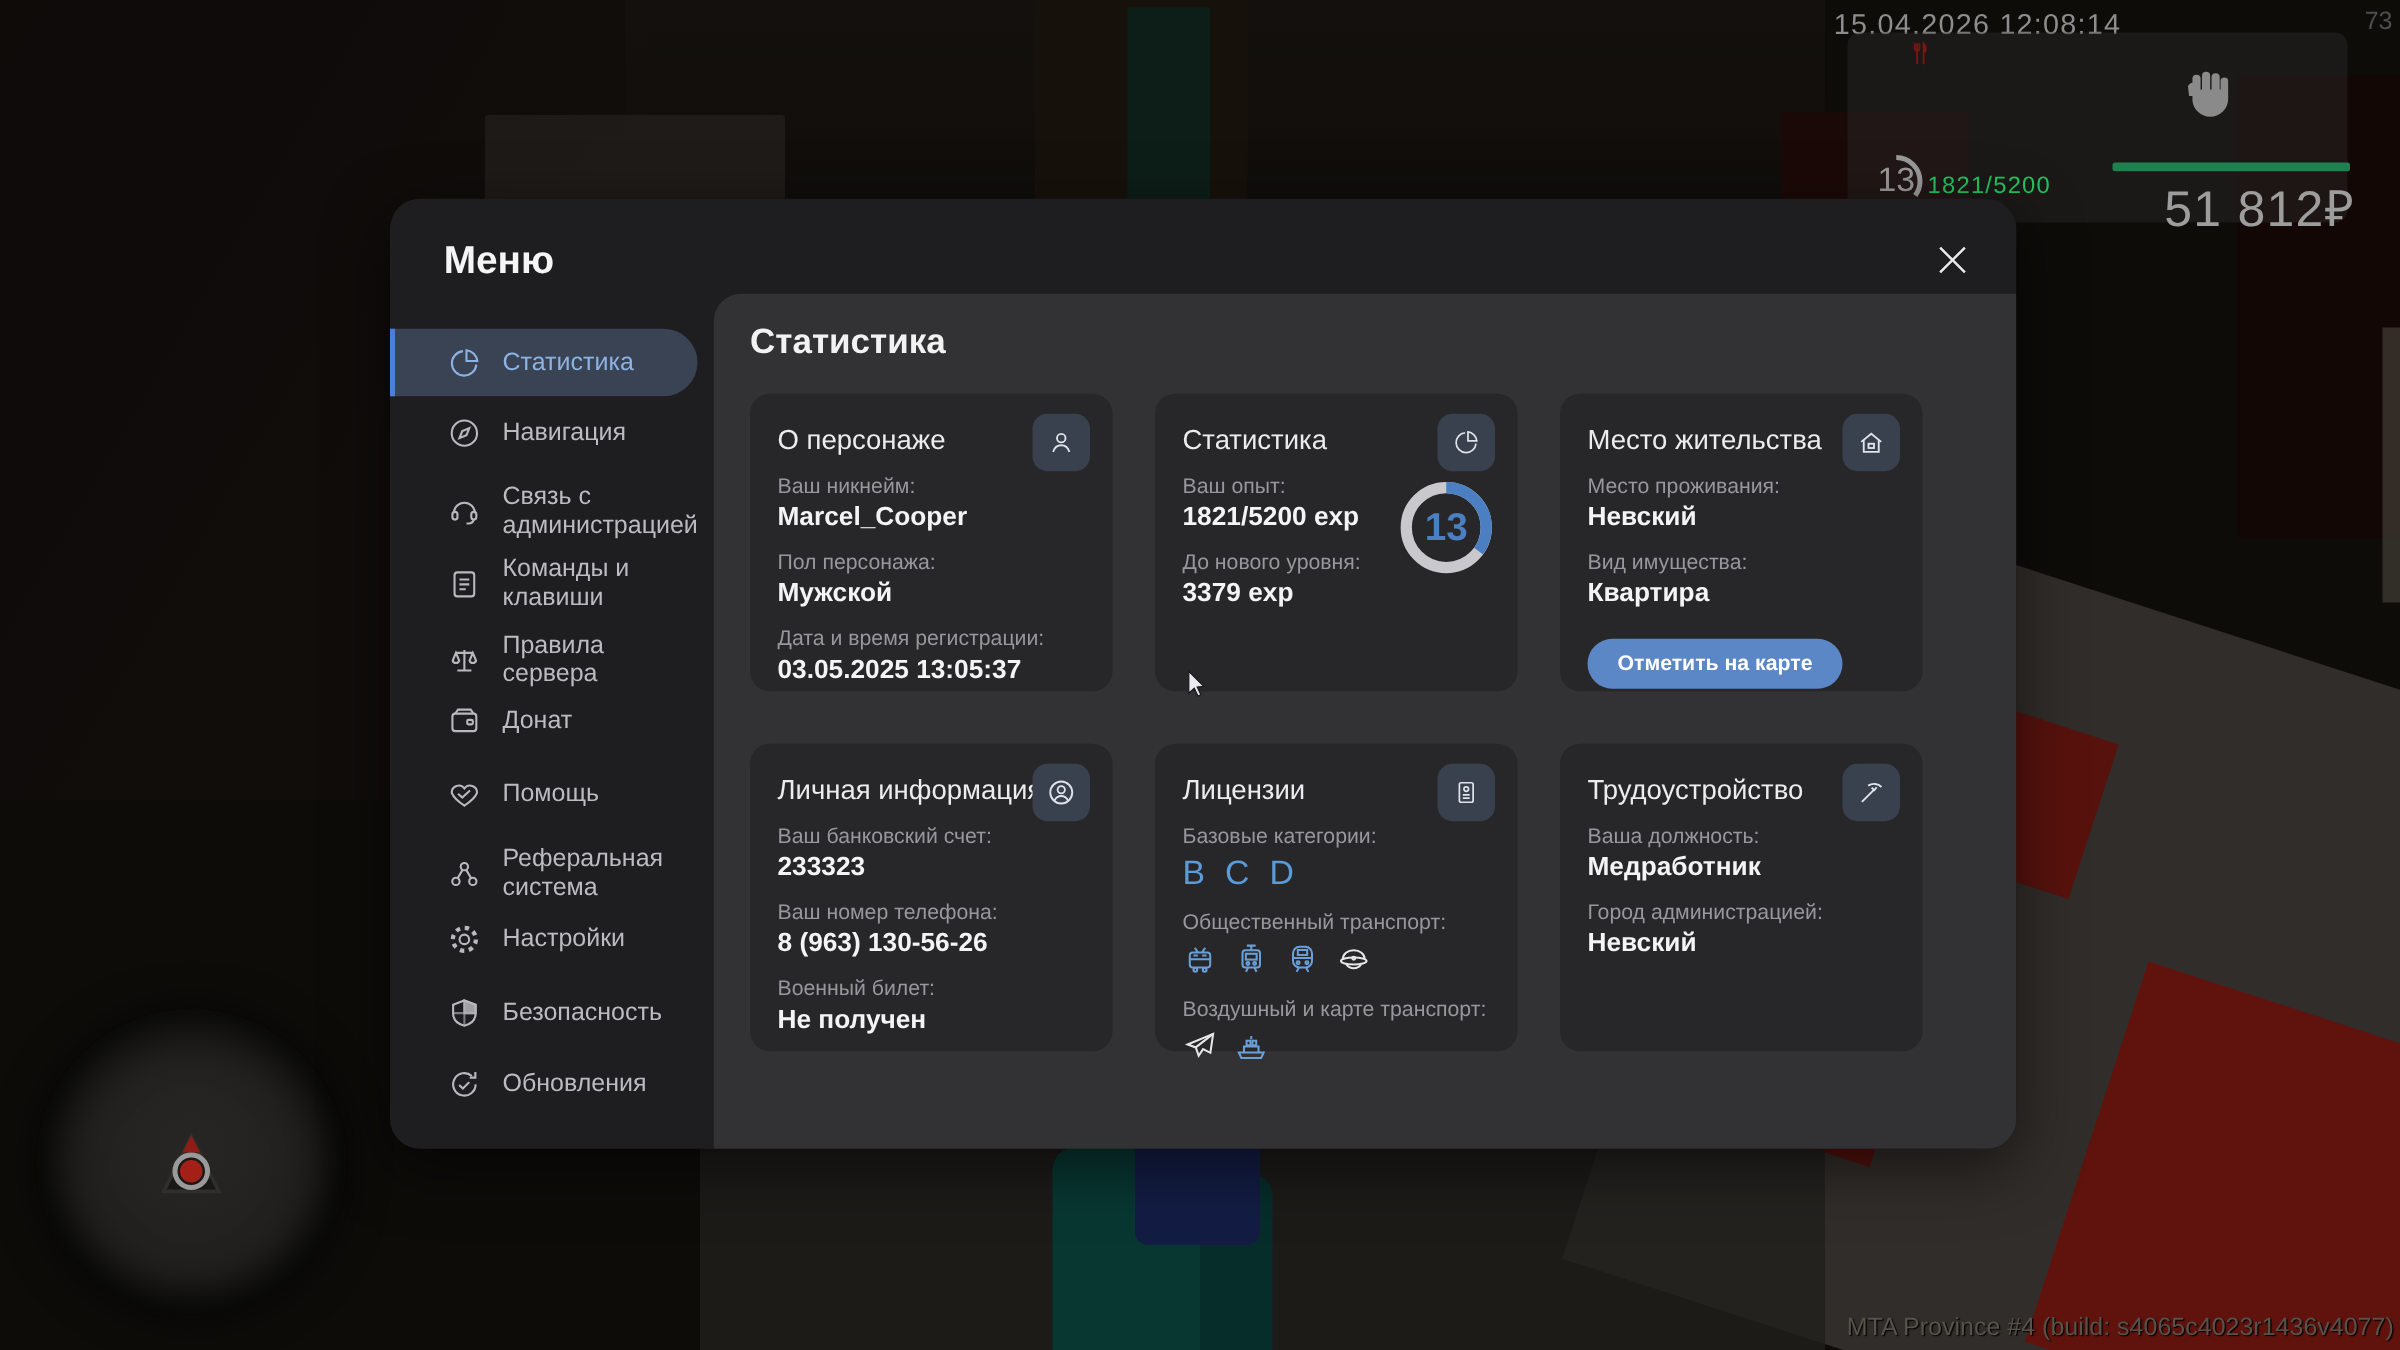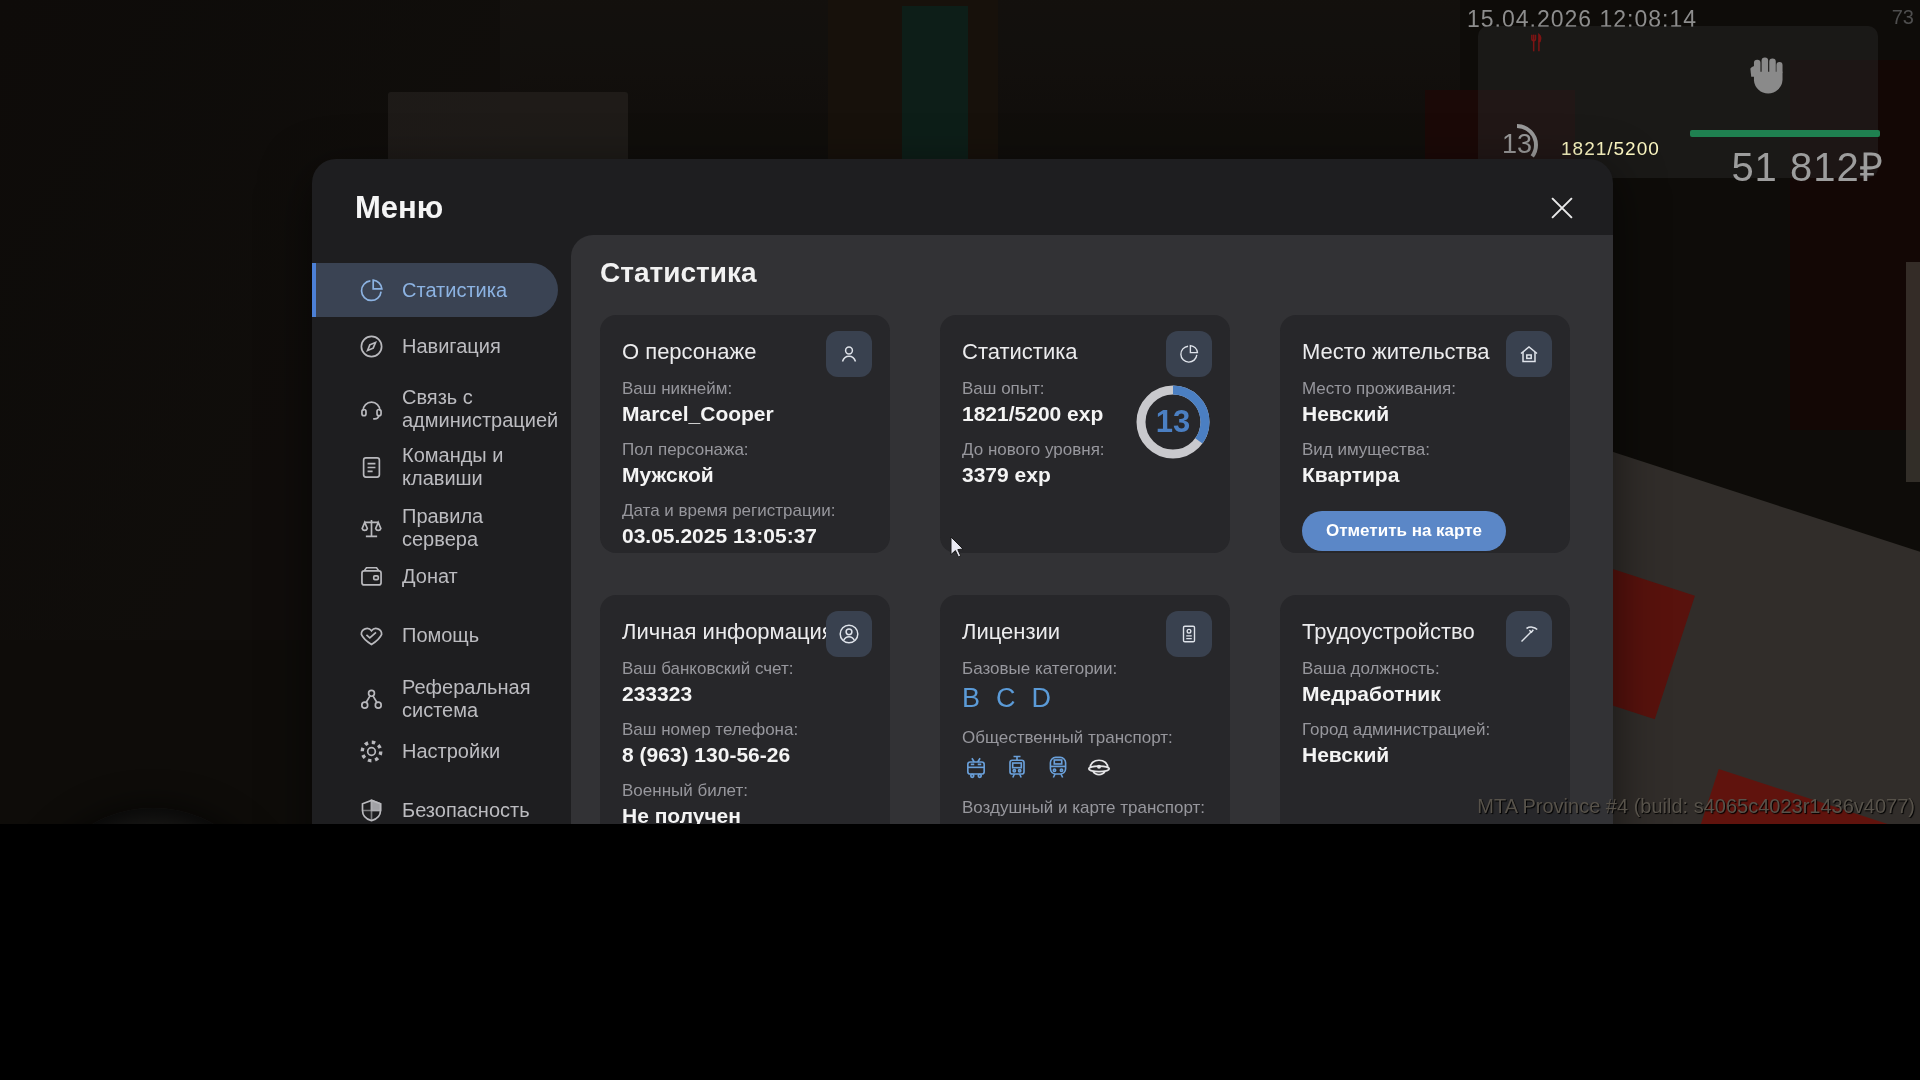--- a/index.html
+++ b/index.html
@@ -1,16 +1,16 @@
 <!DOCTYPE html>
 <html><head>
 <meta charset="utf-8">
 <style>
   html,body{margin:0;padding:0;background:#000;}
-  #stage{position:relative;width:1920px;height:824px;overflow:hidden;
+  #stage{position:relative;width:1920px;height:1080px;overflow:hidden;
          font-family:"Liberation Sans",sans-serif;background:#18140f;user-select:none;}
   #stage *{box-sizing:border-box;}
   .abs{position:absolute;}
 
   
   .scene{position:absolute;inset:0;}
   .sc{position:absolute;}
   .sc-wallL{left:0;top:0;width:520px;height:640px;background:linear-gradient(120deg,#171310,#1c1713);}
   .sc-counter{left:388px;top:92px;width:240px;height:90px;background:#47423c;opacity:.5;border-radius:3px;}
   .sc-frame{left:828px;top:0;width:170px;height:270px;background:#261c12;}
@@ -34,21 +34,21 @@
   .hud-fps{right:6px;top:6px;font-size:20px;color:#4e4e4e;}
   .hud-panel{left:1478px;top:26px;width:400px;height:152px;border-radius:10px;
              background:rgba(42,42,42,.45);}
   .hud-hunger{left:48px;top:6px;color:#7c1414;}
   .hud-clock{left:8px;top:14px;font-size:62px;font-weight:400;color:#8a8a8a;letter-spacing:2px;}
   .hud-fist{left:262px;top:22px;color:#8a8a8a;}
   .hud-bar{left:212px;top:104px;width:190px;height:7px;border-radius:2px;background:#1f8050;}
   .hud-ringwrap{left:16px;top:96px;width:46px;height:46px;}
   .hud-level{position:absolute;left:0;top:7px;width:46px;text-align:center;
              font-size:27px;color:#9a9a9a;}
-  .hud-exp{left:83px;top:112px;font-size:19px;color:#fef9c3;letter-spacing:1px;}
+  .hud-exp{left:64px;top:112px;font-size:19px;color:#22c55e;letter-spacing:1px;}
   .hud-money{right:-6px;top:112px;font-size:40px;color:#9d9d9d;letter-spacing:1px;}
 
   
   .minimap{left:30px;top:808px;width:246px;height:246px;border-radius:50%;
     background:radial-gradient(circle at 50% 45%, #272624 0%, #21201e 55%, #121110 82%, #0a0a09 100%);
     box-shadow:inset 0 0 34px 16px rgba(0,0,0,.75), 0 0 30px 4px rgba(0,0,0,.5);}
   .minimap svg{position:absolute;left:92px;top:92px;}
 
   
   .menu{left:312px;top:159px;width:1301px;height:760px;border-radius:24px;
@@ -62,21 +62,21 @@
   .sitem .slabel{margin-left:42px;font-size:20px;line-height:1.15;}
   .sitem.active{height:54px;background:#3a4353;border-radius:0 27px 27px 0;}
   .sitem.active::before{content:"";position:absolute;left:0;top:0;width:4px;height:54px;background:#4c80d6;}
   .sitem.active .sic, .sitem.active .slabel{color:#8cb3e2;}
 
   .content{left:259px;top:76px;width:1042px;height:684px;background:#323235;
            border-radius:22px 0 0 0;}
   .c-title{left:29px;top:22px;font-size:28px;font-weight:700;color:#f2f2f2;}
   .cards{position:absolute;left:29px;top:80px;display:grid;
          grid-template-columns:290px 290px 290px;grid-template-rows:238px 246px;
-         gap:42px 50px;}
+         gap:42px 34px;}
   .card{position:relative;background:#27272a;border-radius:16px;padding:20px 22px;}
   .card-title{font-size:22px;color:#ececee;margin-top:4px;}
   .badge{position:absolute;right:18px;top:16px;width:46px;height:46px;border-radius:12px;
          background:#39414f;color:#dfe3ea;display:flex;align-items:center;justify-content:center;}
   .f-label{font-size:17px;color:#97979d;margin-top:14px;}
   .f-value{font-size:21px;font-weight:700;color:#f4f4f4;margin-top:3px;}
   .ring-wrap{position:absolute;right:18px;top:68px;width:78px;height:78px;}
   .ring-text{position:absolute;left:0;top:21px;width:78px;text-align:center;
              font-size:31px;font-weight:700;color:#4b7fc2;}
   .btn-map{display:inline-block;margin-top:24px;padding:10px 24px;border-radius:20px;border:none;

